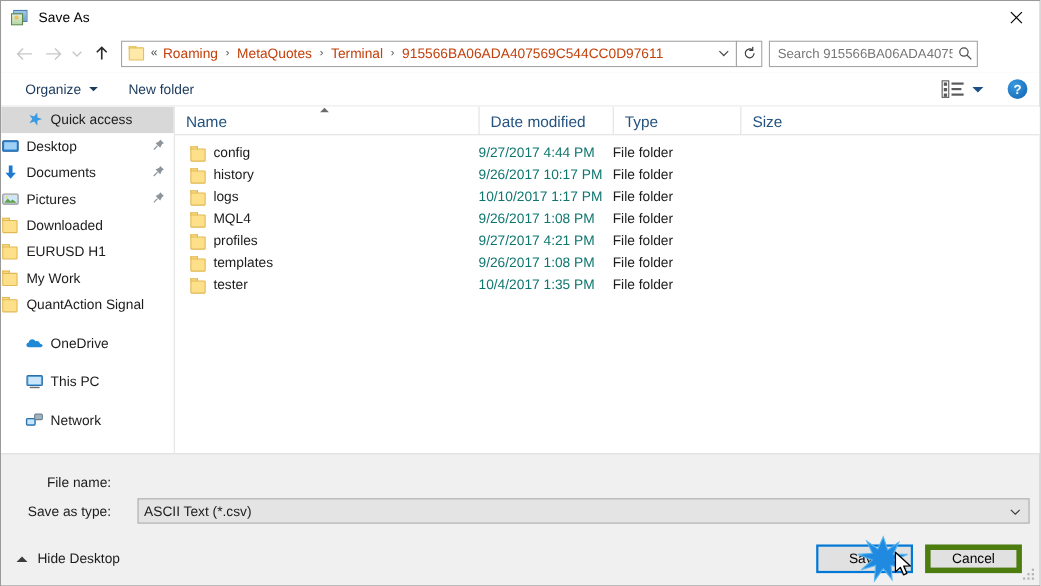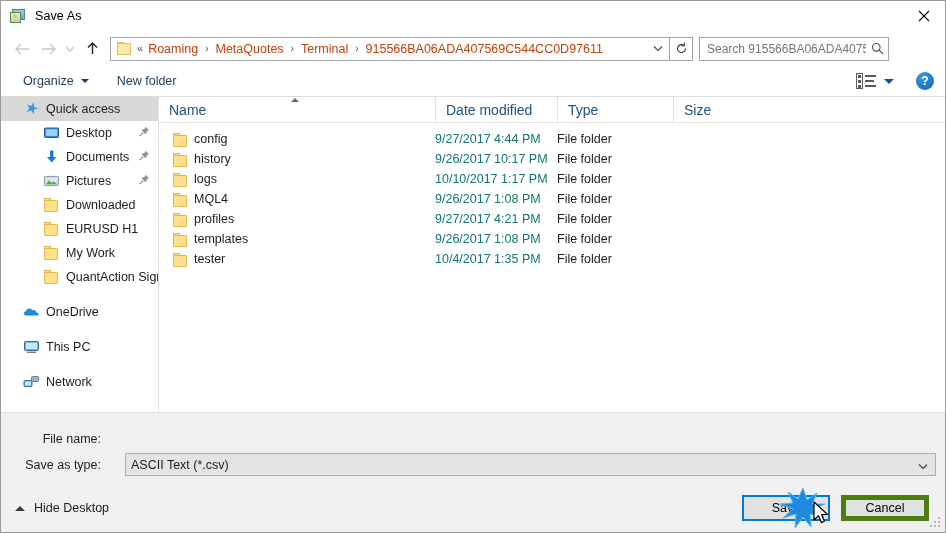--- a/index.html
+++ b/index.html
@@ -278,21 +278,21 @@
     flex: none;
     position: relative;
     margin-right: 6px;
   }
   .nav-item .pin {
     position: absolute;
     right: 8px;
     top: 5px;
   }
   .lvl0 { padding-left: 22px; }
-  .lvl1 { padding-left: 42px; }
+  .lvl1 { }
   .grp-gap { height: 11px; }
 
   
   .folder-ic .fb {
     position: absolute; left: 1px; top: 3px;
     width: 14px; height: 12px;
     background: #ffe08a;
     border: 1px solid #e0b955;
     box-sizing: border-box;
     border-radius: 1px;

